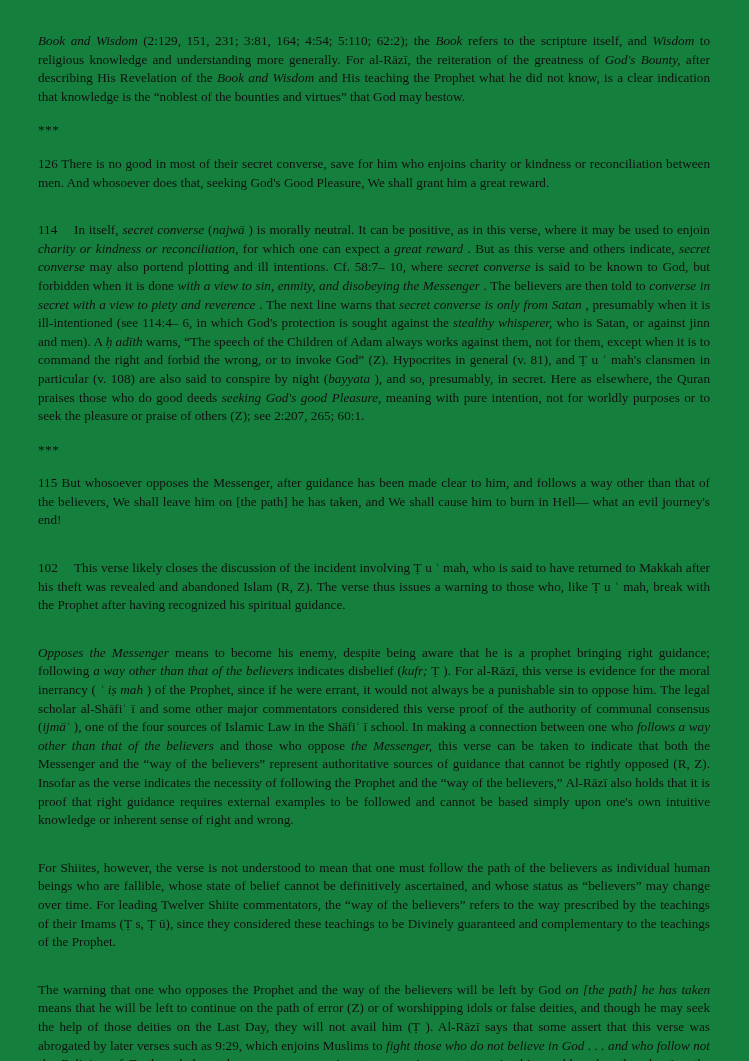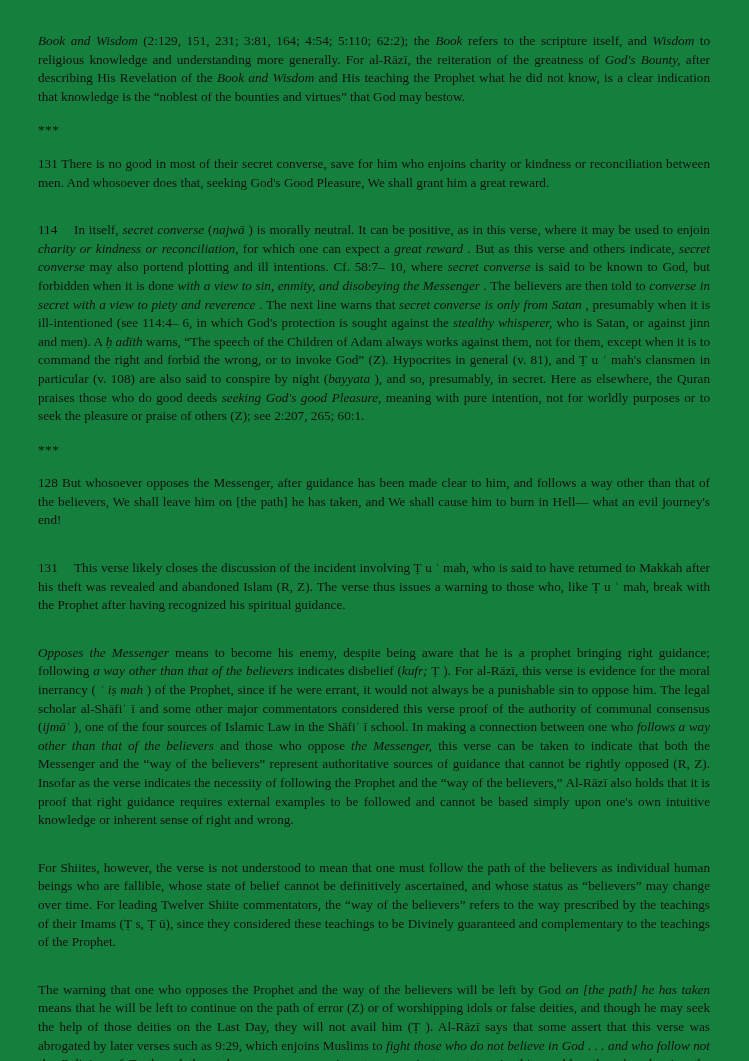--- a/index.html
+++ b/index.html
@@ -67,32 +67,32 @@
 
 <div class="page">
   <div class="content">
 
     <p class="para">
       <i>Book and Wisdom</i> (2:129, 151, 231; 3:81, 164; 4:54; 5:110; 62:2); the <i>Book</i> refers to the scripture itself, and <i>Wisdom</i> to religious knowledge and understanding more generally. For al-Rāzī, the reiteration of the greatness of <i>God's Bounty,</i> after describing His Revelation of the <i>Book and Wisdom</i> and His teaching the Prophet what he did not know, is a clear indication that knowledge is the “noblest of the bounties and virtues” that God may bestow.
     </p>
 
     <div class="sep">***</div>
 
-    <p class="para verse">131 There is no good in most of their secret converse, save for him who enjoins charity or kindness or reconciliation between men. And whosoever does that, seeking God's Good Pleasure, We shall grant him a great reward.</p>
+    <p class="para verse">126 There is no good in most of their secret converse, save for him who enjoins charity or kindness or reconciliation between men. And whosoever does that, seeking God's Good Pleasure, We shall grant him a great reward.</p>
 
     <p class="para commentary indent-note">
       <span class="num">114</span>In itself, <i>secret converse</i> (<i>najwā </i>) is morally neutral. It can be positive, as in this verse, where it may be used to enjoin <i>charity or kindness or reconciliation,</i> for which one can expect a <i>great reward</i> . But as this verse and others indicate, <i>secret converse</i> may also portend plotting and ill intentions. Cf. 58:7– 10, where <i>secret converse</i> is said to be known to God, but forbidden when it is done <i>with a view to sin, enmity, and disobeying the Messenger</i> . The believers are then told to <i>converse in secret with a view to piety and reverence</i> . The next line warns that <i>secret converse is only from Satan</i> , presumably when it is ill-intentioned (see 114:4– 6, in which God's protection is sought against the <i>stealthy whisperer,</i> who is Satan, or against jinn and men). A <i>ḥ adīth</i> warns, “The speech of the Children of Adam always works against them, not for them, except when it is to command the right and forbid the wrong, or to invoke God” (Z). Hypocrites in general (v. 81), and Ṭ u ʿ mah's clansmen in particular (v. 108) are also said to conspire by night (<i>bayyata </i>), and so, presumably, in secret. Here as elsewhere, the Quran praises those who do good deeds <i>seeking God's good Pleasure,</i> meaning with pure intention, not for worldly purposes or to seek the pleasure or praise of others (Z); see 2:207, 265; 60:1.
     </p>
 
     <div class="sep">***</div>
 
-    <p class="para verse">128 But whosoever opposes the Messenger, after guidance has been made clear to him, and follows a way other than that of the believers, We shall leave him on [the path] he has taken, and We shall cause him to burn in Hell— what an evil journey's end!</p>
+    <p class="para verse">115 But whosoever opposes the Messenger, after guidance has been made clear to him, and follows a way other than that of the believers, We shall leave him on [the path] he has taken, and We shall cause him to burn in Hell— what an evil journey's end!</p>
 
     <p class="para commentary indent-note">
-      <span class="num">131</span>This verse likely closes the discussion of the incident involving Ṭ u ʿ mah, who is said to have returned to Makkah after his theft was revealed and abandoned Islam (R, Z). The verse thus issues a warning to those who, like Ṭ u ʿ mah, break with the Prophet after having recognized his spiritual guidance.
+      <span class="num">102</span>This verse likely closes the discussion of the incident involving Ṭ u ʿ mah, who is said to have returned to Makkah after his theft was revealed and abandoned Islam (R, Z). The verse thus issues a warning to those who, like Ṭ u ʿ mah, break with the Prophet after having recognized his spiritual guidance.
     </p>
 
     <p class="para indent-note">
       <i>Opposes the Messenger</i> means to become his enemy, despite being aware that he is a prophet bringing right guidance; following <i>a way other than that of the believers</i> indicates disbelief (<i>kufr;</i> Ṭ ). For al-Rāzī, this verse is evidence for the moral inerrancy ( <i>ʿ iṣ mah</i> ) of the Prophet, since if he were errant, it would not always be a punishable sin to oppose him. The legal scholar al-Shāfiʿ ī and some other major commentators considered this verse proof of the authority of communal consensus (<i>ijmāʿ</i> ), one of the four sources of Islamic Law in the Shāfiʿ ī school. In making a connection between one who <i>follows a way other than that of the believers</i> and those who oppose <i>the Messenger,</i> this verse can be taken to indicate that both the Messenger and the “way of the believers” represent authoritative sources of guidance that cannot be rightly opposed (R, Z). Insofar as the verse indicates the necessity of following the Prophet and the “way of the believers,” Al-Rāzī also holds that it is proof that right guidance requires external examples to be followed and cannot be based simply upon one's own intuitive knowledge or inherent sense of right and wrong.
     </p>
 
     <p class="para indent-note">For Shiites, however, the verse is not understood to mean that one must follow the path of the believers as individual human beings who are fallible, whose state of belief cannot be definitively ascertained, and whose status as “believers” may change over time. For leading Twelver Shiite commentators, the “way of the believers” refers to the way prescribed by the teachings of their Imams (Ṭ s, Ṭ ū), since they considered these teachings to be Divinely guaranteed and complementary to the teachings of the Prophet.</p>
 
     <p class="para indent-note">
       The warning that one who opposes the Prophet and the way of the believers will be left by God <i>on [the path] he has taken</i> means that he will be left to continue on the path of error (Z) or of worshipping idols or false deities, and though he may seek the help of those deities on the Last Day, they will not avail him (Ṭ ). Al-Rāzī says that some assert that this verse was abrogated by later verses such as 9:29, which enjoins Muslims to <i>fight those who do not believe in God . . . and who follow not the Religion of Truth</i> and thus takes a more aggressive stance against apostates, in this world, rather than leaving the consequences of their actions to the Hereafter.

